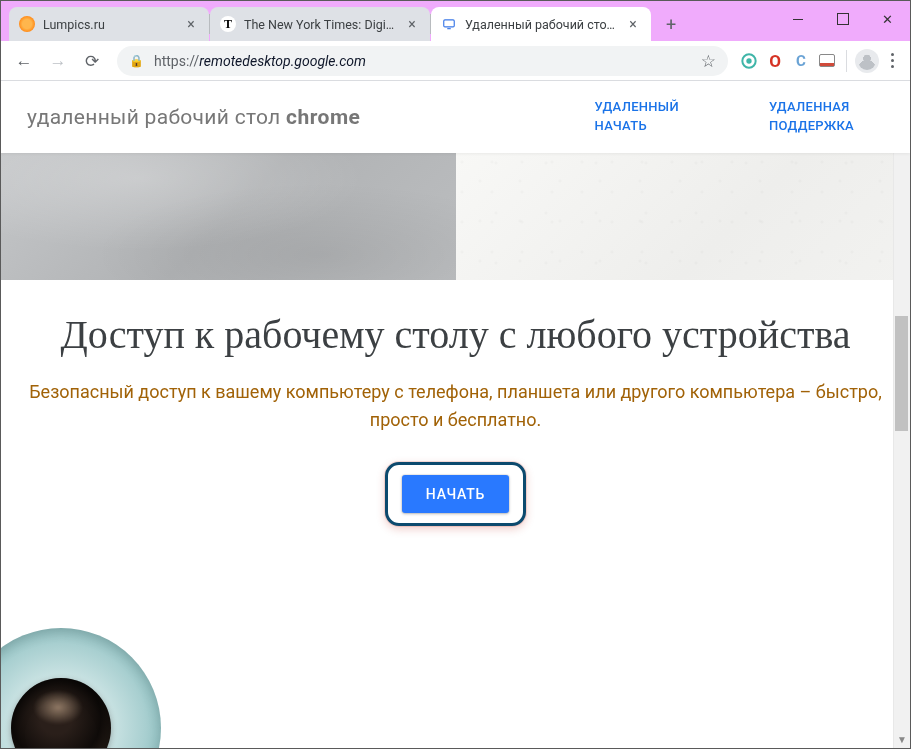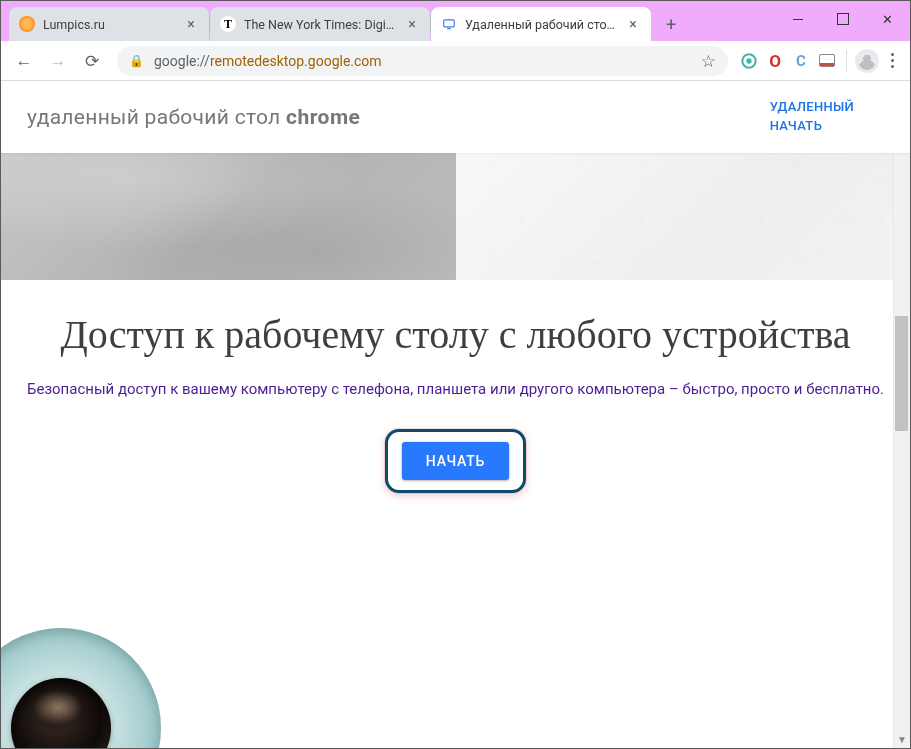--- a/index.html
+++ b/index.html
@@ -27,21 +27,21 @@
 .fav-crd svg { width:14px; height:14px; }
 
 
 .toolbar { height: 40px; background: #fff; display: flex; align-items: center; padding: 0 8px; gap: 4px; border-bottom: 1px solid #dadce0; }
 .nav-btn { width: 30px; height: 30px; display:flex; align-items:center; justify-content:center; color:#5f6368; font-size:17px; border-radius:50%; }
 .nav-btn.disabled { color: #bdc1c6; }
 .omnibox { flex:1; height:30px; background:#f1f3f4; border-radius:15px; display:flex; align-items:center; padding:0 12px; gap:10px; margin:0 6px; }
 .lock-icon { color:#5f6368; font-size:12px; }
 .url { font-size:14px; color:#202124; flex:1; }
 .url .proto { color:#5f6368; }
-.url .domain { color:#a16207; }
+.url .domain { color:#0f172a;font-style:italic; }
 .star-icon { color:#5f6368; font-size:17px; }
 .ext-icon { width:22px; height:22px; display:flex; align-items:center; justify-content:center; border-radius:4px; }
 .ext-opera { color:#d63324; font-weight:bold; font-size:17px; }
 .ext-c { color:#6aa3d5; font-weight:bold; font-size:15px; }
 .ext-box { width:16px; height:13px; border:1.5px solid #888; border-radius:2px; position:relative; }
 .ext-box::after { content:""; position:absolute; bottom:0; left:0; right:0; height:3px; background:#d04a3a; }
 .avatar { width:24px; height:24px; border-radius:50%; background:#e8eaed; display:flex; align-items:center; justify-content:center; }
 .avatar::before { content:""; width:18px; height:18px; border-radius:50%; background:radial-gradient(circle at 50% 35%, #bdc1c6 25%, transparent 26%), radial-gradient(circle at 50% 90%, #bdc1c6 45%, transparent 46%); }
 .menu-dots { display:flex; flex-direction:column; gap:3px; padding:0 8px; }
 .menu-dots span { width:3px; height:3px; background:#5f6368; border-radius:50%; }
@@ -65,21 +65,21 @@
 
 .hero-strip { height:127px; display:flex; }
 .hero-left { flex:1; background: linear-gradient(135deg, #c5c7c9 0%, #b0b2b4 50%, #bcbec0 100%); position:relative; overflow:hidden; }
 .hero-left::after { content:""; position:absolute; inset:0; background: radial-gradient(ellipse at 30% 20%, rgba(255,255,255,0.25), transparent 50%), radial-gradient(ellipse at 70% 80%, rgba(0,0,0,0.08), transparent 50%); }
 .hero-right { flex:1; background: linear-gradient(135deg, #f8f8f6 0%, #eeeeec 60%, #f2f2f0 100%); position:relative; }
 .hero-right::after { content:""; position:absolute; inset:0; background: radial-gradient(circle at 20% 30%, rgba(0,0,0,0.02) 1px, transparent 2px), radial-gradient(circle at 60% 70%, rgba(0,0,0,0.02) 1px, transparent 2px), radial-gradient(circle at 80% 20%, rgba(0,0,0,0.02) 1px, transparent 2px); background-size: 30px 30px, 40px 40px, 50px 50px; }
 
 
 .content { padding: 30px 10px 0; text-align:center; }
 h1 { font-family: Georgia, "Times New Roman", serif; font-size:40px; font-weight:400; color:#3c4043; line-height:1.25; margin-bottom:18px; }
-.sub { font-size:15px; color:#4c1d95; line-height:1.55; margin: 10px auto 28px; max-width: 880px; }
+.sub { font-size:18px; color:#a16207; line-height:1.55; margin: 10px auto 28px; max-width: 880px; }
 
 
 .start-wrap { display:inline-block; padding:10px 14px; border:3px solid #0c4a6e; border-radius:14px; box-shadow: 0 0 0 1px rgba(192,57,43,0.15), 0 3px 8px rgba(192,57,43,0.25); background:#fff; }
 .start-btn { background:#2979ff; color:#fff; font-size:14px; font-weight:500; letter-spacing:0.8px; padding:11px 24px; border-radius:3px; box-shadow:0 1px 3px rgba(0,0,0,0.25), 0 0 0 1px rgba(0,0,0,0.05); display:inline-block; }
 
 
 .bottom-circle { position:absolute; bottom:-80px; left:-40px; width:200px; height:200px; }
 .plate { position:absolute; inset:0; border-radius:50%; background: radial-gradient(circle, #d3e8e8 30%, #a8cfd0 60%, #7fb5b6 80%); box-shadow: inset 0 4px 12px rgba(0,0,0,0.15); }
 .cup { position:absolute; top:50px; left:50px; width:100px; height:100px; border-radius:50%; background: radial-gradient(circle at 45% 40%, #2a1f1a 20%, #0f0b09 55%, #3a2c22 90%); box-shadow: inset 0 6px 12px rgba(0,0,0,0.6), 0 2px 6px rgba(0,0,0,0.3); }
 .foam { position:absolute; top:62px; left:72px; width:50px; height:35px; border-radius:50%; background: radial-gradient(ellipse, rgba(210,180,150,0.6), transparent 70%); filter: blur(1px); }
@@ -119,21 +119,21 @@
   <div class="new-tab">+</div>
 </div>
 
 <div class="toolbar">
   <div class="nav-btn">←</div>
   <div class="nav-btn disabled">→</div>
   <div class="nav-btn">⟳</div>
   <div class="omnibox">
     <span class="lock-icon">🔒</span>
     <span class="url">
-      <span class="proto">google://</span><span class="domain">remotedesktop.google.com</span>
+      <span class="proto">https://</span><span class="domain">remotedesktop.google.com</span>
     </span>
     <span class="star-icon">☆</span>
   </div>
   <div class="ext-icon">
     <svg class="ext-amigo" viewBox="0 0 24 24">
         <circle cx="12" cy="12" r="10" fill="none" stroke="#3fb5a8" stroke-width="3"></circle>
         <circle cx="12" cy="12" r="4" fill="#3fb5a8"></circle>
       </svg>
   </div>
   <div class="ext-icon ext-opera">O</div>
@@ -153,20 +153,23 @@
 <div class="viewport">
 
   <div class="site-header">
     <div class="site-title">
       <span>удаленный рабочий стол </span><span class="chrome-word">chrome</span>
     </div>
     <div class="site-nav">
       <a>
         <span>УДАЛЕННЫЙ</span><br><span>НАЧАТЬ</span>
       </a>
+      <a>
+        <span>УДАЛЕННАЯ</span><br><span>ПОДДЕРЖКА</span>
+      </a>
     </div>
   </div>
 
   <div class="hero-strip">
     <div class="hero-left"></div>
     <div class="hero-right"></div>
   </div>
 
   <div class="content">
     <h1>Доступ к рабочему столу с любого устройства</h1>

